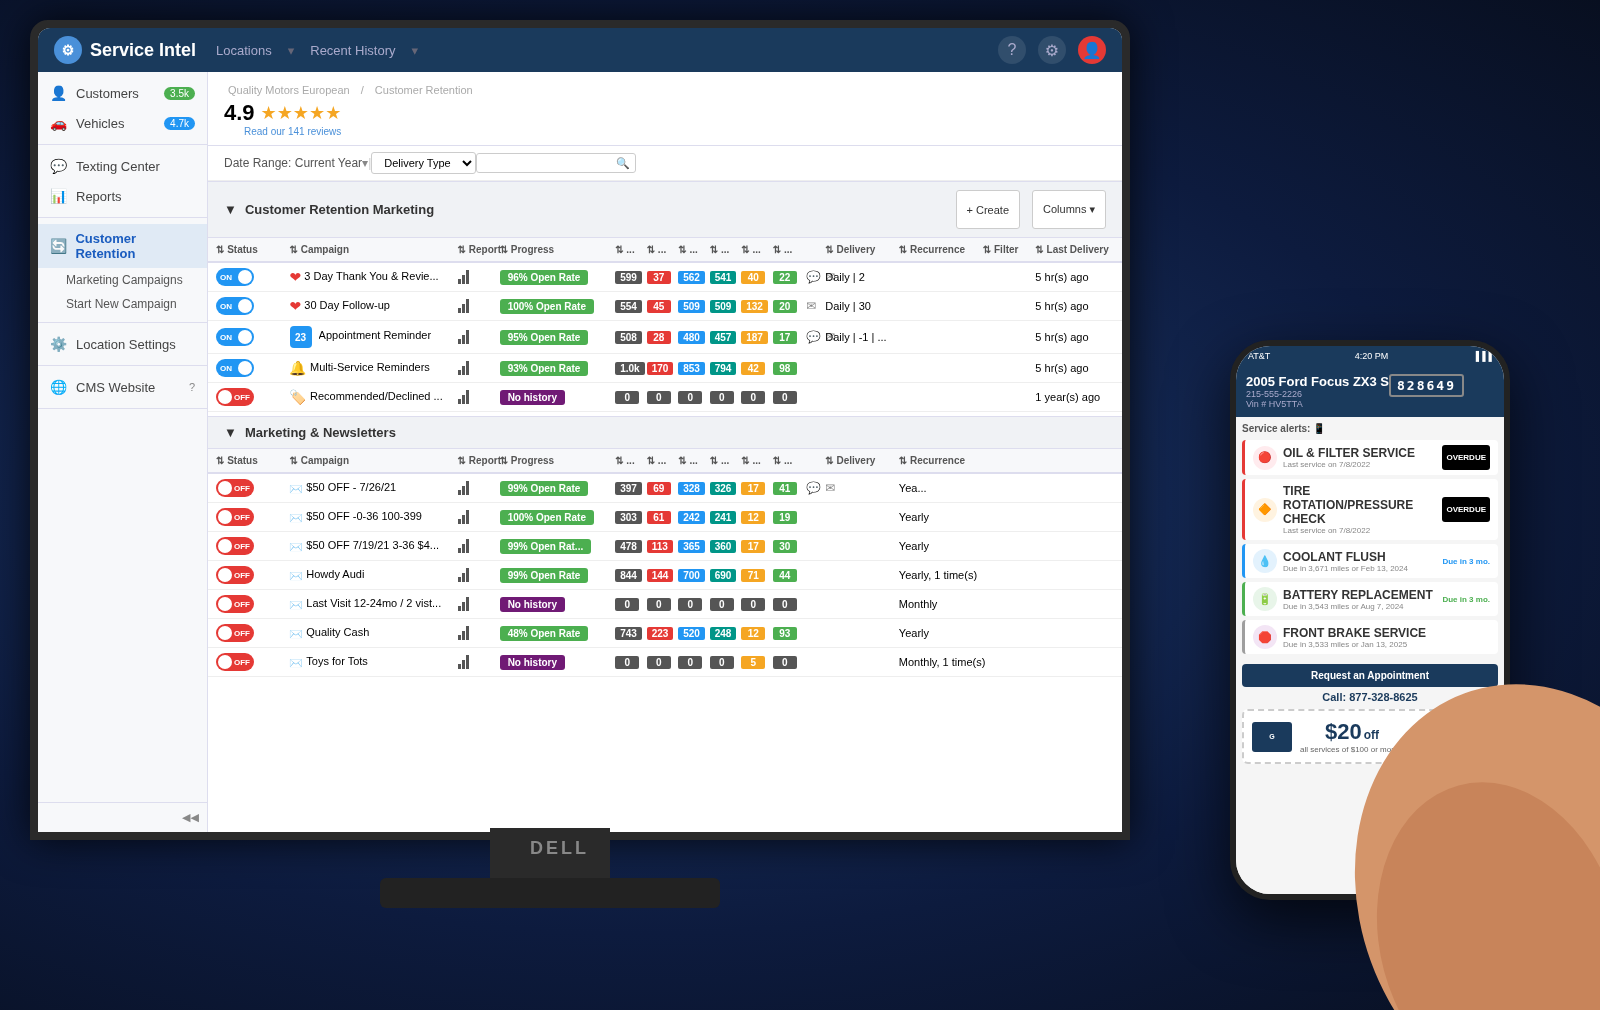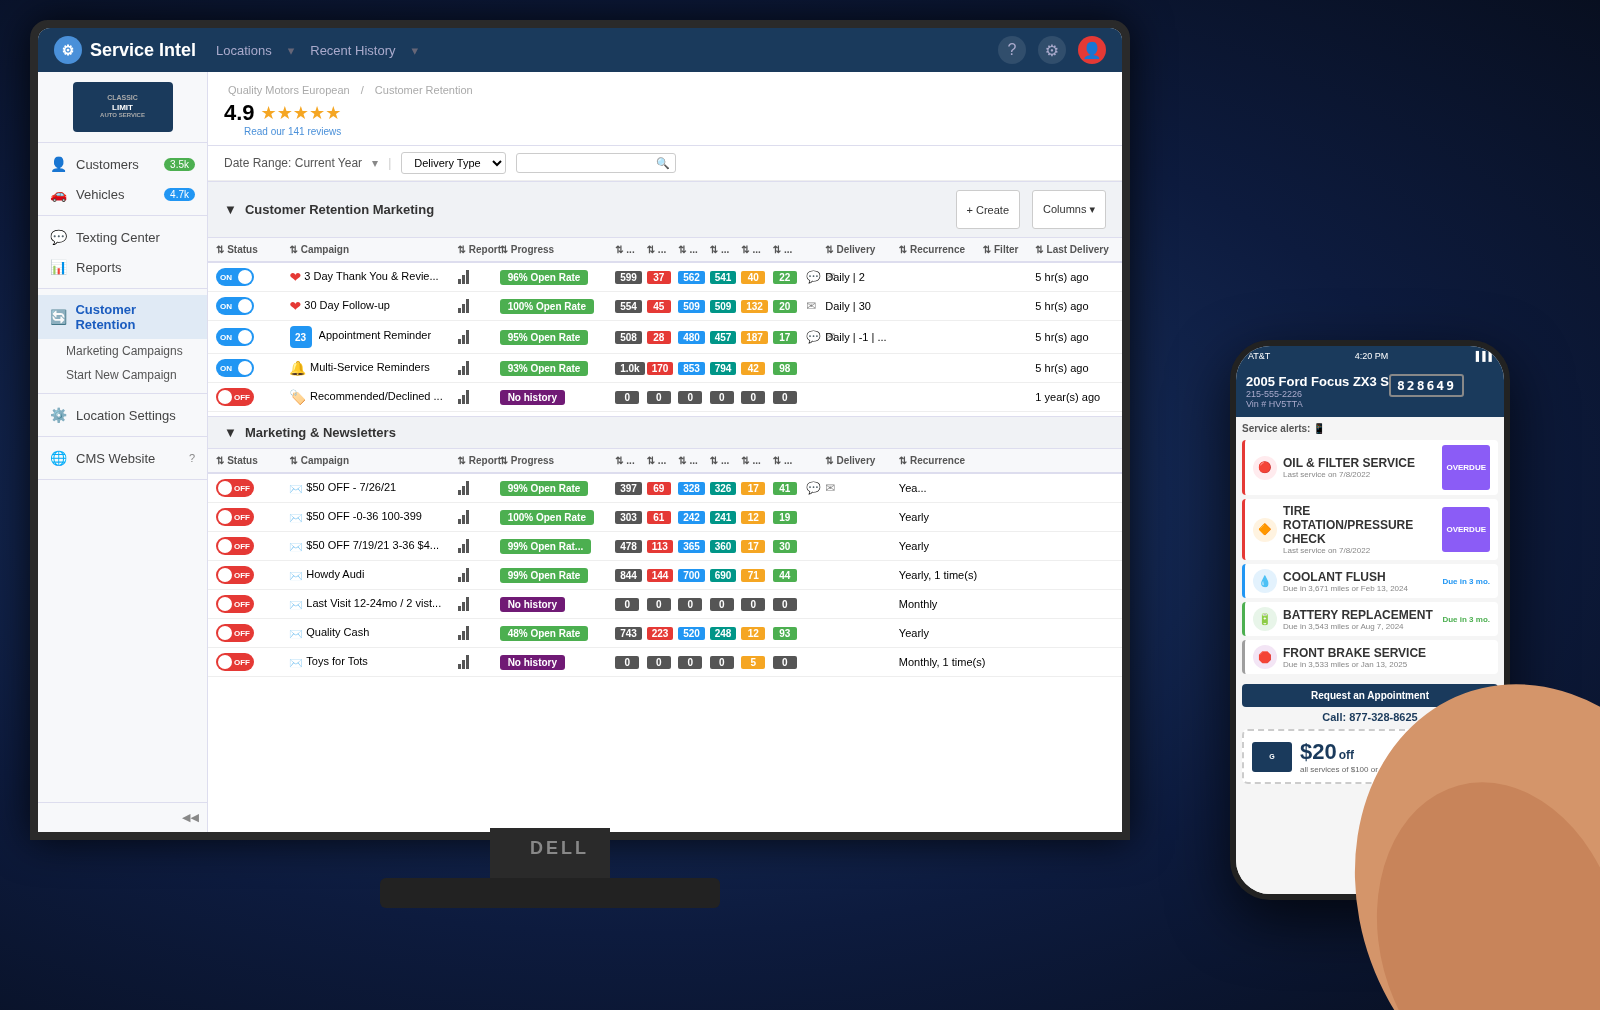--- a/index.html
+++ b/index.html
@@ -290,21 +290,20 @@
       font-weight: bold;
       border-bottom: 2px solid white;
       margin-bottom: -2px;
     }
 
     
     .filter-bar {
       display: flex;
       align-items: center;
       padding: 6px 16px;
-      gap: 10px;
       background: white;
       border-bottom: 1px solid #eee;
       font-size: 12px;
       color: #555;
     }
 
     .filter-select {
       border: 1px solid #ccc;
       border-radius: 3px;
       padding: 3px 8px;
@@ -621,24 +620,24 @@
     .service-icon-circle.orange { background: #fff3e0; color: #f57c00; }
     .service-icon-circle.blue { background: #e3f2fd; color: #1976d2; }
     .service-icon-circle.green { background: #e8f5e9; color: #388e3c; }
     .service-icon-circle.purple { background: #f3e5f5; color: #7b1fa2; }
 
     .service-text { flex: 1; }
     .service-name { font-weight: bold; font-size: 12px; color: #333; }
     .service-detail { font-size: 8px; color: #888; }
 
     .overdue-badge {
-      background: #8b5cf6;
+      background: #000000;
       color: white;
       border-radius: 3px;
-      padding: 18px 4px;
+      padding: 8px 4px;
       font-size: 8px;
       font-weight: bold;
     }
 
     .appt-btn {
       background: #1a3a5c;
       color: white;
       border: none;
       border-radius: 4px;
       padding: 6px 12px;
@@ -745,29 +744,20 @@
         <div class="header-right">
           <div class="header-icon-btn">?</div>
           <div class="header-icon-btn">⚙</div>
           <div class="header-icon-btn" style="background:#e53935;">👤</div>
         </div>
       </div>
 
       <div class="app-body">
 
         <div class="sidebar">
-          <div class="sidebar-logo-area">
-            <div class="sidebar-logo">
-              <div>
-                <div style="font-size:7px;color:#aaa;">CLASSIC</div>
-                <div style="font-size:8px;">LIMIT</div>
-                <div style="font-size:6px;color:#aaa;">AUTO SERVICE</div>
-              </div>
-            </div>
-          </div>
 
           <div class="sidebar-section">
             <div class="sidebar-item">
               <span class="sidebar-icon">👤</span>
               <span>Customers</span>
               <span class="sidebar-badge green">3.5k</span>
             </div>
             <div class="sidebar-item">
               <span class="sidebar-icon">🚗</span>
               <span>Vehicles</span>
@@ -1299,21 +1289,21 @@
               <div class="service-detail">Due in 3,533 miles or Jan 13, 2025</div>
             </div>
           </div>
 
           <button class="appt-btn">Request an Appointment</button>
           <div class="phone-number-display">Call: 877-328-8625</div>
 
           <div class="coupon-area">
             <div class="coupon-logo">G</div>
             <div>
-              <div style="display:flex;align-items:baseline;gap:2px;">
+              <div style="display:flex;align-items:baseline;gap:2px;margin-left:25px;">
                 <span class="coupon-discount">$20</span>
                 <span style="font-size:12px;font-weight:bold;color:#1a3a5c;">off</span>
               </div>
               <div class="coupon-text">all services of $100 or more</div>
             </div>
           </div>
         </div>
 
       </div>
     </div>

